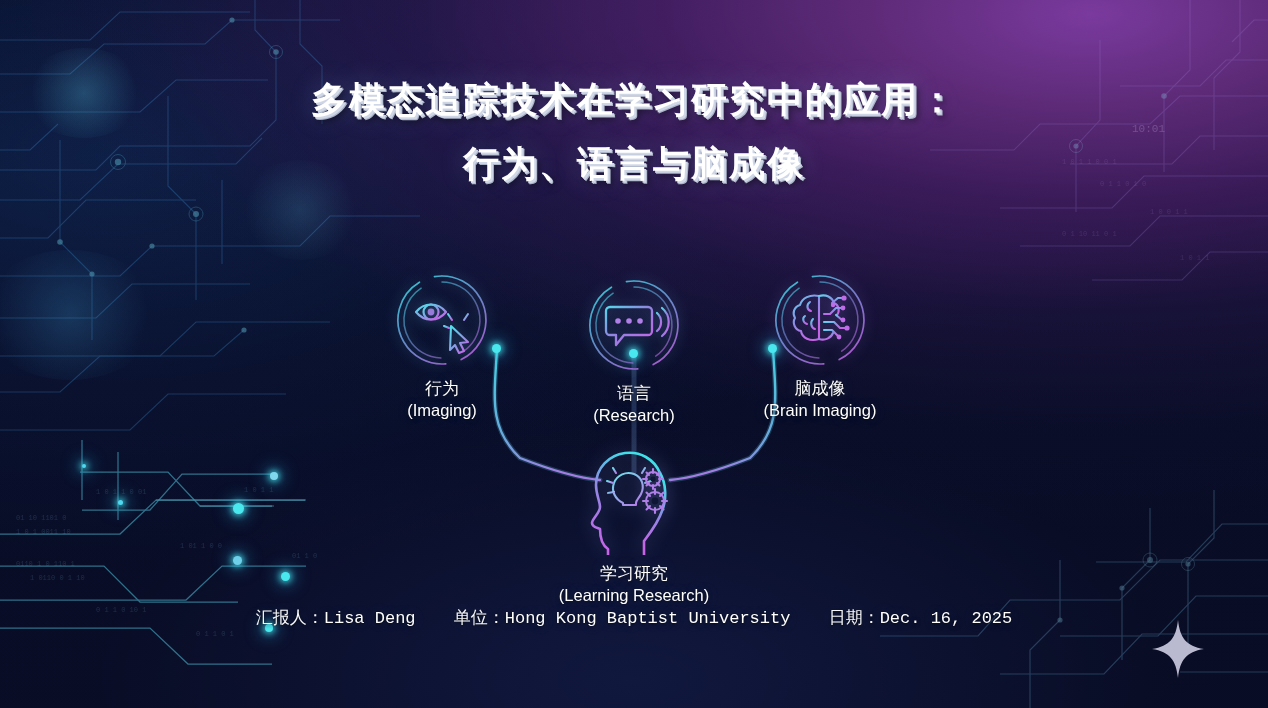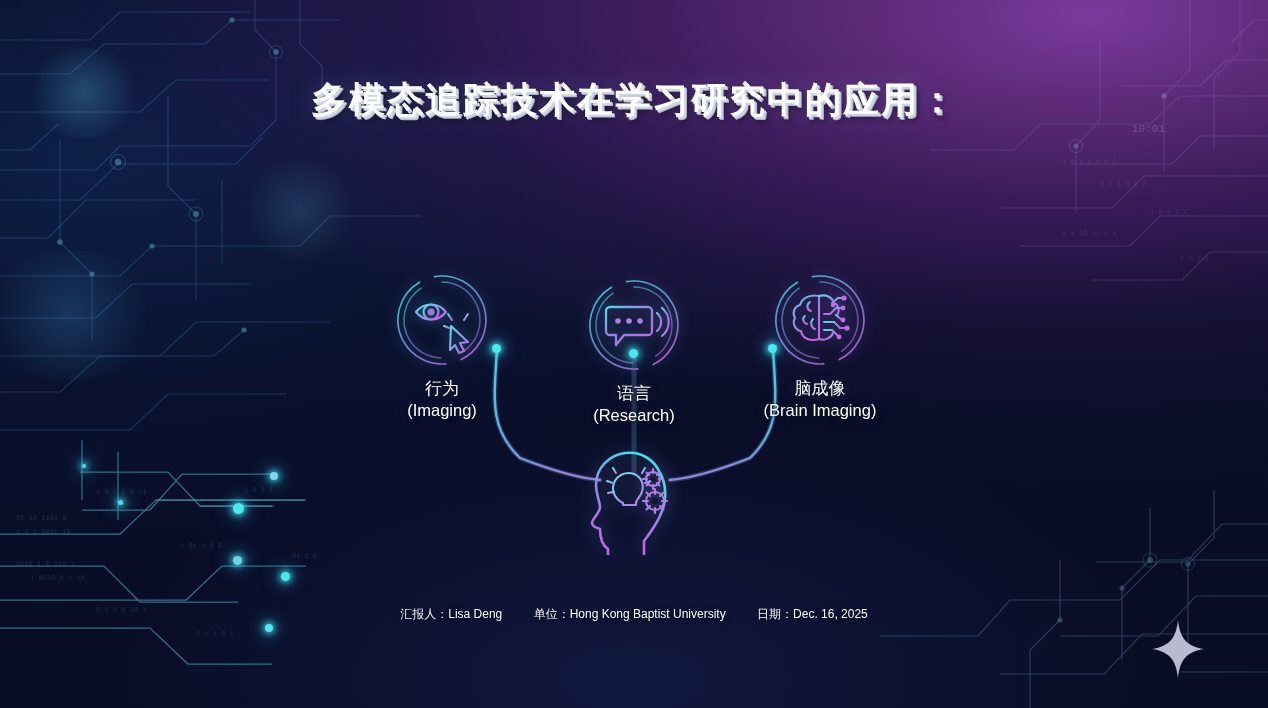--- a/index.html
+++ b/index.html
@@ -54,22 +54,23 @@
   .node .labels {
     margin-top:6px; color:#ffffff; font-size:17px; line-height:21.5px;
     text-shadow:0 1px 4px rgba(0,0,0,0.8), 0 0 12px rgba(120,170,255,0.25);
     white-space:nowrap;
   }
   .node .lbl-en { font-size:16.5px; }
 
   
   #footer {
     position:absolute; left:0; right:0; top:606px; text-align:center;
-    color:#ffffff; font-size:12px;
+    color:#ffffff; font-size:17px;
     text-shadow:0 1px 4px rgba(0,0,0,0.85), 0 0 12px rgba(120,170,255,0.22);
+    font-family:Liberation Mono, monospace;
   }
   #footer .seg { display:inline-block; margin:0 14px; }
   #footer .k { opacity:0.97; }
 
   #sparkle { position:absolute; right:62px; bottom:28px; width:56px; height:62px; }
 </style>
 </head>
 <body>
 
 <div id="slide">
@@ -201,20 +202,21 @@
       <text x="1100" y="186">0 1 1 0 1 0</text>
       <text x="1150" y="214">1 0 0 1 1</text>
       <text x="1062" y="236">0 1 10 11 0 1</text>
       <text x="1180" y="260">1 0 1 1</text>
     </g>
     <text x="1132" y="132" fill="#e0d4f4" font-family="Liberation Mono, monospace" font-size="11" opacity="0.75">10:01</text>
   </svg>
 
   <div id="title-block">
     <div class="ttl-line">多模态追踪技术在学习研究中的应用：</div>
+    <div class="ttl-line">行为、语言与脑成像</div>
   </div>
 
   <div id="diagram">
 
     <svg style="position:absolute;left:0;top:0;width:1268px;height:330px;" viewBox="0 0 1268 330">
       <defs>
         <linearGradient id="cg-left" x1="0" y1="0" x2="0.5" y2="1">
           <stop offset="0%" stop-color="#3fe0e8"></stop>
           <stop offset="55%" stop-color="#6fa8e0"></stop>
           <stop offset="100%" stop-color="#c06ce8"></stop>
@@ -392,20 +394,24 @@
           <path d="M75 32 m-7 0 a7 7 0 1 0 14 0 a7 7 0 1 0 -14 0"></path>
           <path d="M75 22 V26 M75 38 V42 M65 32 H69 M81 32 H85
                    M68.5 25.5 L71 28 M81.5 25.5 L79 28 M68.5 38.5 L71 36 M81.5 38.5 L79 36" stroke-linecap="round"></path>
           <path d="M77 54 m-9 0 a9 9 0 1 0 18 0 a9 9 0 1 0 -18 0"></path>
           <path d="M77 42 V47 M77 61 V66 M65 54 H70 M84 54 H89
                    M68.5 45.5 L72 49 M85.5 45.5 L82 49 M68.5 62.5 L72 59 M85.5 62.5 L82 59" stroke-linecap="round"></path>
         </g>
         <circle cx="75" cy="32" r="2.6" fill="#0f1636"></circle>
         <circle cx="77" cy="54" r="3.4" fill="#0f1636"></circle>
       </svg>
+      <div class="labels" style="margin-top:4px;">
+        <div>学习研究</div>
+        <div class="lbl-en">(Learning Research)</div>
+      </div>
     </div>
   </div>
 
   <div id="footer">
     <span class="seg"><span class="k">汇报人：</span><span>Lisa Deng</span></span>
     <span class="seg"><span class="k">单位：</span><span>Hong Kong Baptist University</span></span>
     <span class="seg"><span class="k">日期：</span><span>Dec. 16, 2025</span></span>
   </div>
 
   <svg id="sparkle" viewBox="0 0 56 62">

